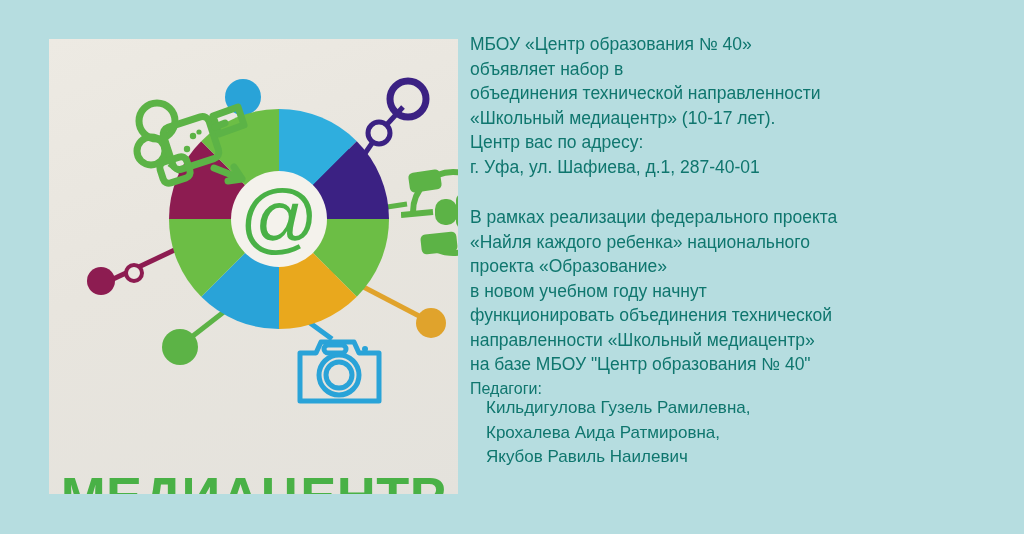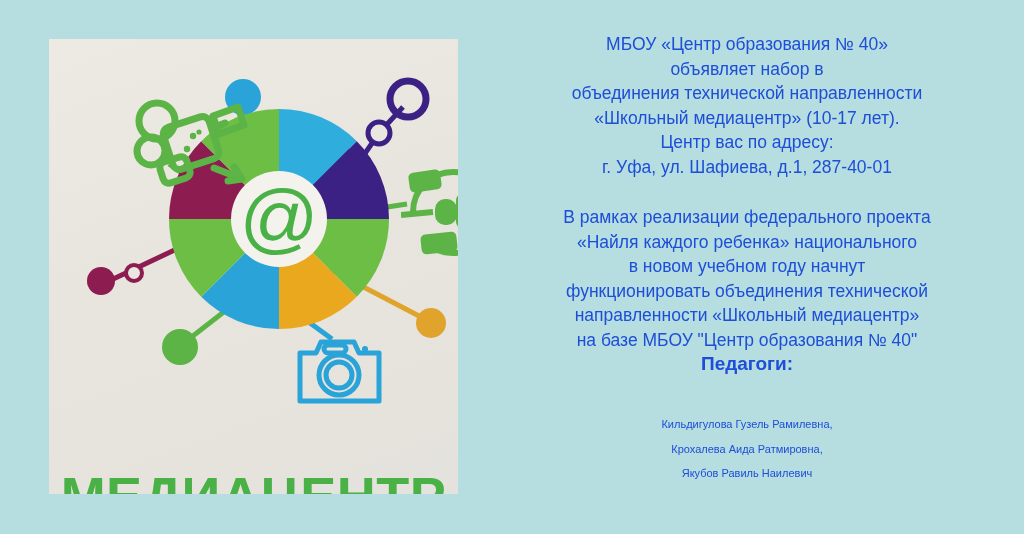--- a/index.html
+++ b/index.html
@@ -68,50 +68,48 @@
     line-height: 1;
   }
 
   
   #text-panel {
     position: absolute;
     left: 470px;
     top: 0;
     width: 554px;
     height: 534px;
-    color: #1d4ed8;
-    text-align: center;
+    color: #0f766e;
+    text-align: left;
     font-family: "Liberation Sans", sans-serif;
   }
   #block-announcement {
     position: absolute;
     left: 0; right: 0;
     top: 32px;
     font-size: 17.5px;
     line-height: 24.5px;
   }
   #block-program {
     position: absolute;
     left: 0; right: 0;
     top: 205px;
     font-size: 17.5px;
     line-height: 24.5px;
   }
   #teachers-label {
-    font-size: 19px;
-    line-height: 24.5px;
-    font-weight: bold;
+    font-size: 16px;
+    line-height: 24.5px;
   }
   #block-teachers {
     position: absolute;
-    left: 0; right: 0;
+    left: 16px; right: 0;
     top: 396px;
-    font-size: 11px;
-    line-height: 24.5px;
-    margin-top: 16px;
+    font-size: 17px;
+    line-height: 24.5px;
   }
   .tline { display: block; white-space: nowrap; }
 </style>
 </head>
 <body>
 
 <div id="poster">
 
   <div id="left-card">
 
@@ -220,20 +218,21 @@
       <span class="tline">объявляет набор в</span>
       <span class="tline">объединения технической направленности</span>
       <span class="tline">«Школьный медиацентр» (10-17 лет).</span>
       <span class="tline">Центр вас по адресу:</span>
       <span class="tline">г. Уфа, ул. Шафиева, д.1, 287-40-01</span>
     </div>
 
     <div id="block-program">
       <span class="tline">В рамках реализации федерального проекта</span>
       <span class="tline">«Найля каждого ребенка» национального</span>
+      <span class="tline">проекта «Образование»</span>
       <span class="tline">в новом учебном году начнут</span>
       <span class="tline">функционировать объединения технической</span>
       <span class="tline">направленности «Школьный медиацентр»</span>
       <span class="tline">на базе  МБОУ "Центр образования № 40"</span>
       <span class="tline" id="teachers-label">Педагоги:</span>
     </div>
 
     <div id="block-teachers">
       <span class="tline">Кильдигулова Гузель Рамилевна,</span>
       <span class="tline">Крохалева Аида Ратмировна,</span>

